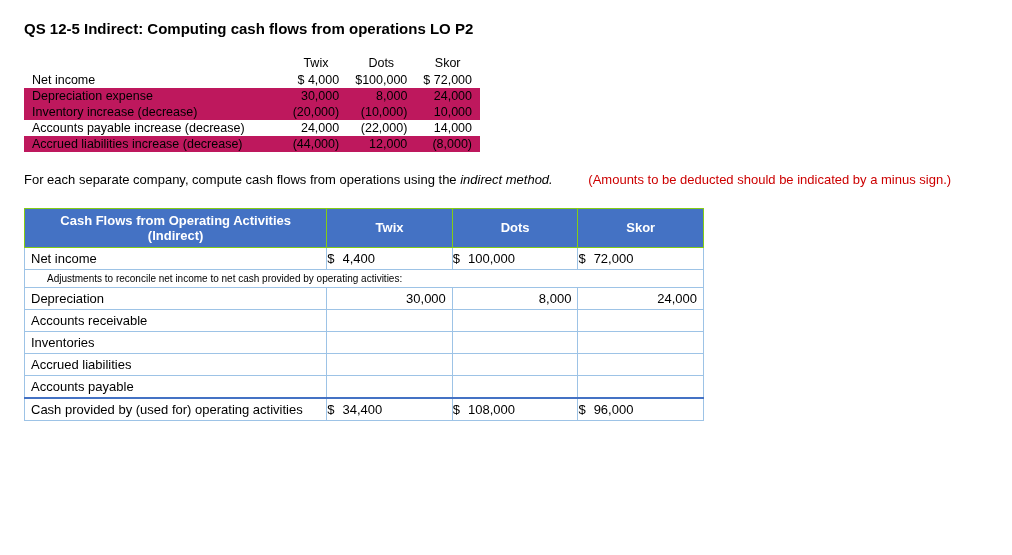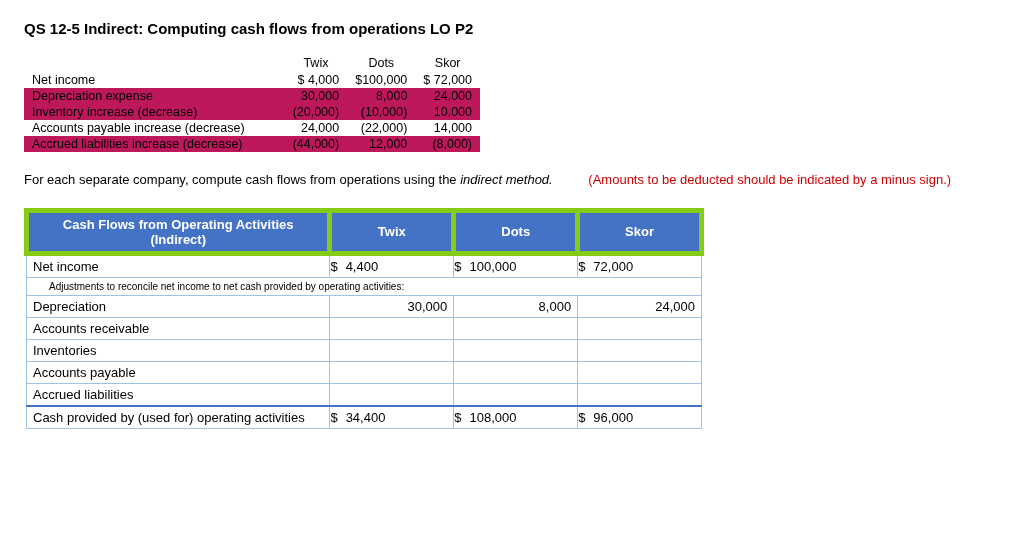--- a/index.html
+++ b/index.html
@@ -58,21 +58,21 @@
       border-collapse: collapse;
       width: 680px;
       font-size: 13px;
     }
     .main-table th {
       background: #4472c4;
       color: #fff;
       font-weight: bold;
       text-align: center;
       padding: 4px 8px;
-      border: 5px solid #84cc16;
+      border: 1px solid #84cc16;
     }
     .main-table th.row-header {
       text-align: center;
     }
     .main-table td {
       border: 1px solid #9dc3e6;
       padding: 3px 6px;
       vertical-align: middle;
     }
     .main-table td.label-cell {
@@ -230,33 +230,33 @@
       <input type="text" value="" style="width: 100%; border: none; outline: none; text-align: right; padding: 3px 6px; font-size: 13px;">
     </td>
     <td class="input-cell">
       <input type="text" value="" style="width: 100%; border: none; outline: none; text-align: right; padding: 3px 6px; font-size: 13px;">
     </td>
     <td class="input-cell">
       <input type="text" value="" style="width: 100%; border: none; outline: none; text-align: right; padding: 3px 6px; font-size: 13px;">
     </td>
   </tr>
       <tr>
+    <td class="label-cell" colspan="2">Accrued liabilities</td>
+    <td class="input-cell">
+      <input type="text" value="" style="width: 100%; border: none; outline: none; text-align: right; padding: 3px 6px; font-size: 13px;">
+    </td>
+    <td class="input-cell">
+      <input type="text" value="" style="width: 100%; border: none; outline: none; text-align: right; padding: 3px 6px; font-size: 13px;">
+    </td>
+    <td class="input-cell">
+      <input type="text" value="" style="width: 100%; border: none; outline: none; text-align: right; padding: 3px 6px; font-size: 13px;">
+    </td>
+  </tr>
+      <tr>
     <td class="label-cell" colspan="2">Accounts payable</td>
-    <td class="input-cell">
-      <input type="text" value="" style="width: 100%; border: none; outline: none; text-align: right; padding: 3px 6px; font-size: 13px;">
-    </td>
-    <td class="input-cell">
-      <input type="text" value="" style="width: 100%; border: none; outline: none; text-align: right; padding: 3px 6px; font-size: 13px;">
-    </td>
-    <td class="input-cell">
-      <input type="text" value="" style="width: 100%; border: none; outline: none; text-align: right; padding: 3px 6px; font-size: 13px;">
-    </td>
-  </tr>
-      <tr>
-    <td class="label-cell" colspan="2">Accrued liabilities</td>
     <td class="input-cell">
       <input type="text" value="" style="width: 100%; border: none; outline: none; text-align: right; padding: 3px 6px; font-size: 13px;">
     </td>
     <td class="input-cell">
       <input type="text" value="" style="width: 100%; border: none; outline: none; text-align: right; padding: 3px 6px; font-size: 13px;">
     </td>
     <td class="input-cell">
       <input type="text" value="" style="width: 100%; border: none; outline: none; text-align: right; padding: 3px 6px; font-size: 13px;">
     </td>
   </tr>

